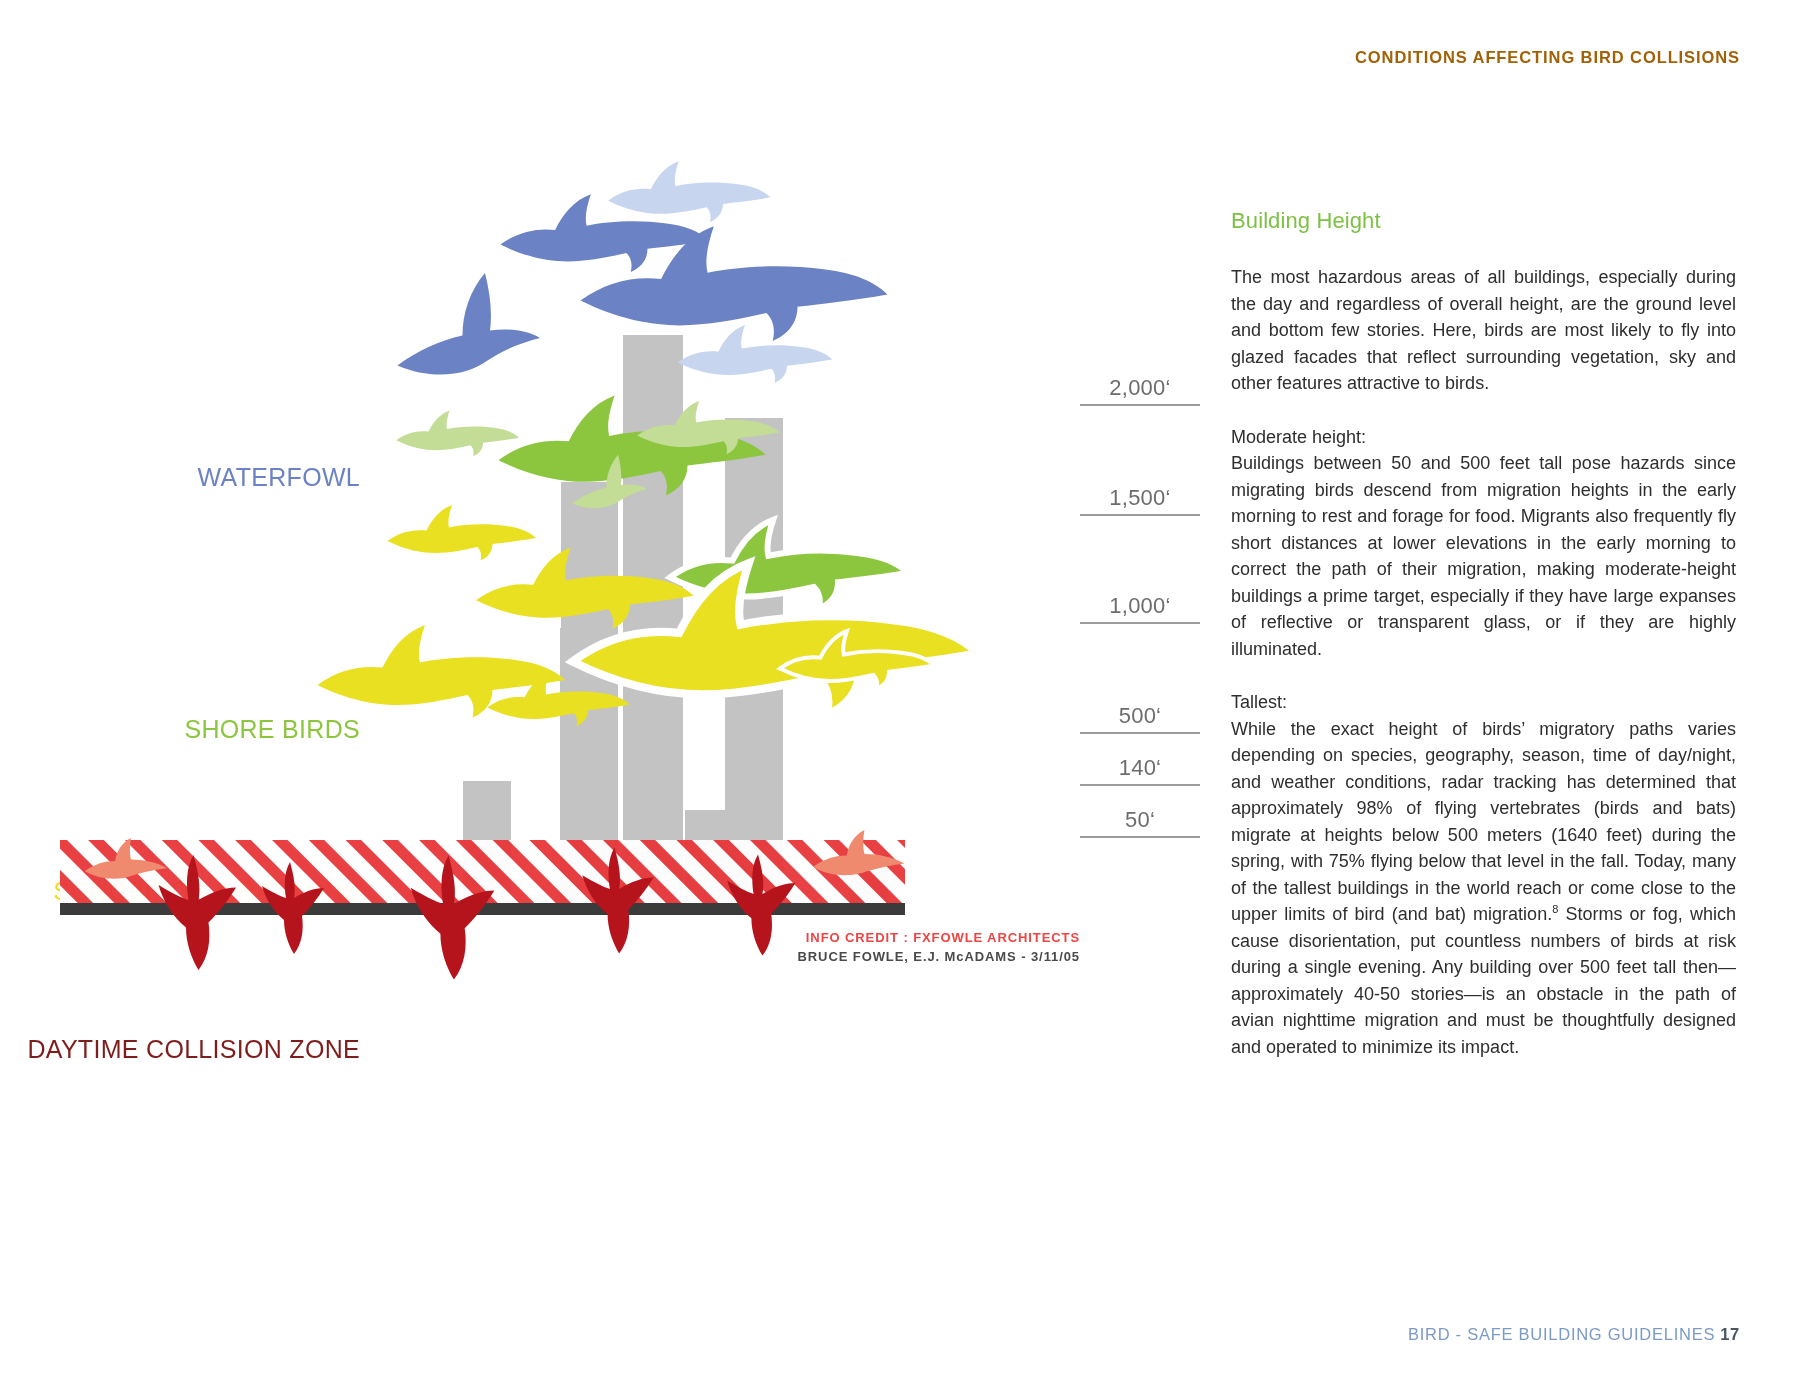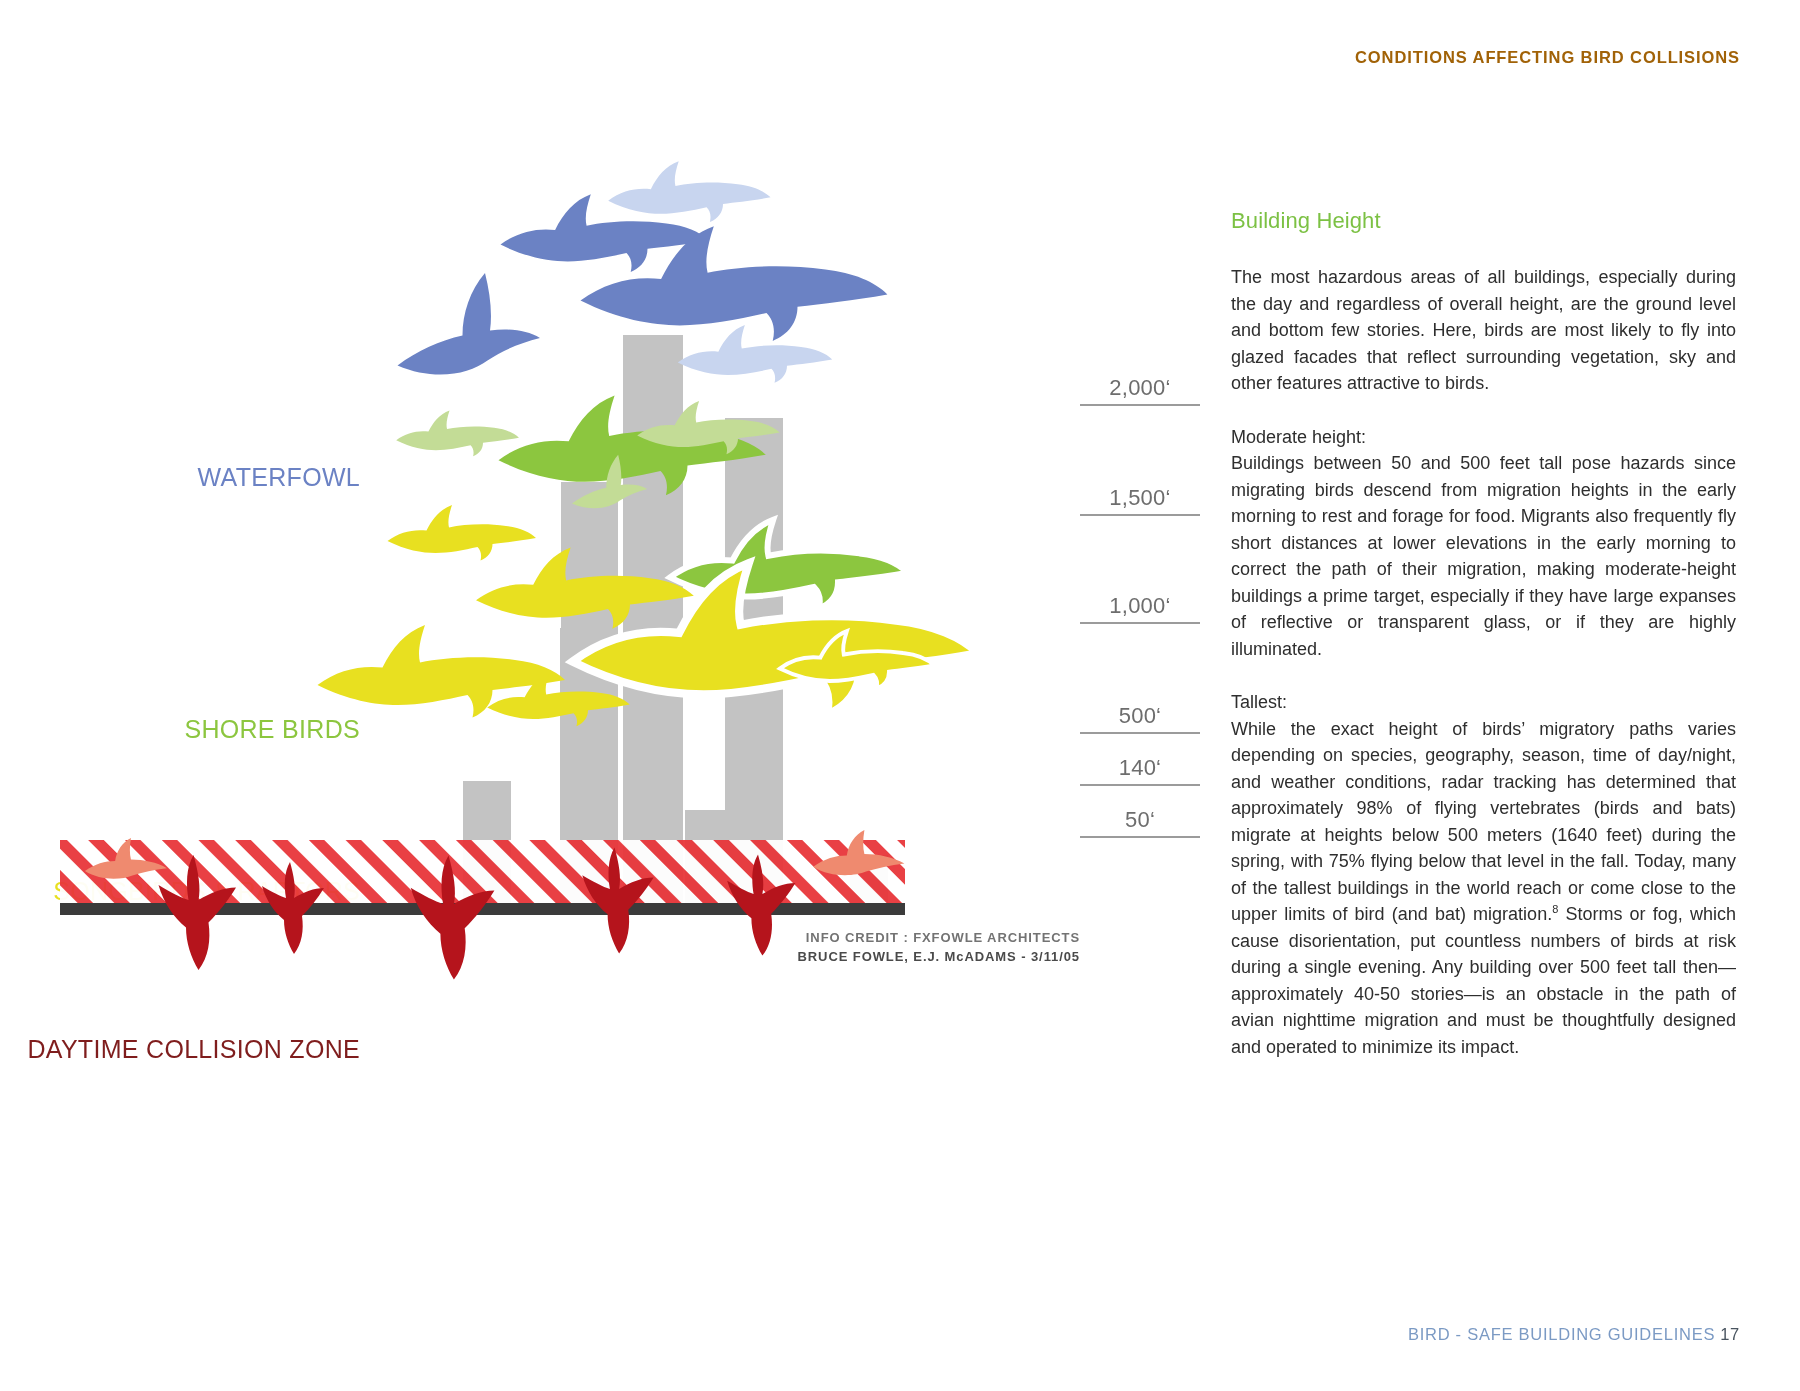--- a/index.html
+++ b/index.html
@@ -21,21 +21,21 @@
     white-space:nowrap;
     margin-left:40px;
   }
 
   
   .footer{
     position:absolute;bottom:47px;right:60px;
     font-size:16.5px;letter-spacing:.045em;
     color:#7b9ac4;white-space:nowrap;
   }
-  .footer .pg{color:#4a5560;font-weight:normal;margin-left:5px;}
+  .footer .pg{color:#4a5560;font-weight:bold;margin-left:5px;}
 
   
   .textcol{
     position:absolute;left:1231px;top:208px;width:505px;
     color:#2e2e2e;
   }
   .sec-title{
     font-size:22px;color:#7cc144;margin:0 0 30px 0;font-weight:normal;
     letter-spacing:.005em;
   }
@@ -193,21 +193,21 @@
         <use href="#raptor" x="520" y="693" transform="translate(520,693) scale(1.15) translate(-520,-693)"></use>
         <use href="#raptor" x="665" y="700" transform="translate(665,700) scale(1.1) translate(-665,-700)"></use>
       </g>
       <g fill="#ef8a6f">
         <use href="#songbird" x="22" y="688" transform="translate(22,688) scale(0.72) translate(-22,-688)"></use>
         <use href="#songbird" x="750" y="680" transform="translate(750,680) scale(0.80) translate(-750,-680)"></use>
       </g>
     </svg>
 
     <div style="position:absolute;left:566px;top:778px;width:454px;text-align:right;">
-      <div style="font-size:13px;letter-spacing:.07em;color:#737373;font-weight:bold;line-height:19px;">INFO CREDIT : FXFOWLE ARCHITECTS</div>
+      <div style="font-size:13px;letter-spacing:.07em;color:#ef4444;font-weight:bold;line-height:19px;">INFO CREDIT : FXFOWLE ARCHITECTS</div>
       <div style="font-size:13px;letter-spacing:.07em;color:#4a4a4a;font-weight:bold;line-height:19px;">BRUCE FOWLE, E.J. McADAMS - 3/11/05</div>
     </div>
   </div>
 
   <div class="textcol">
     <h2 class="sec-title">Building Height</h2>
 
     <div class="para">
       <span class="body">The most hazardous areas of all buildings, especially during the day and regardless of overall height, are the ground level and bottom few stories. Here, birds are most likely to fly into glazed facades that reflect surrounding vegetation, sky and other features attractive to birds.</span>
     </div>

